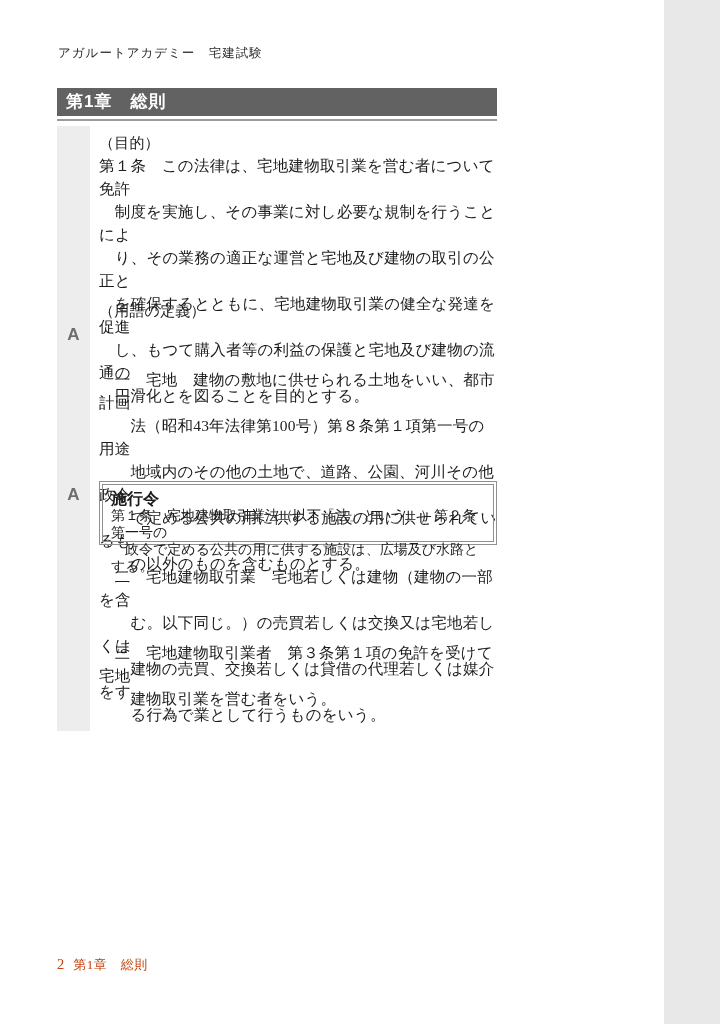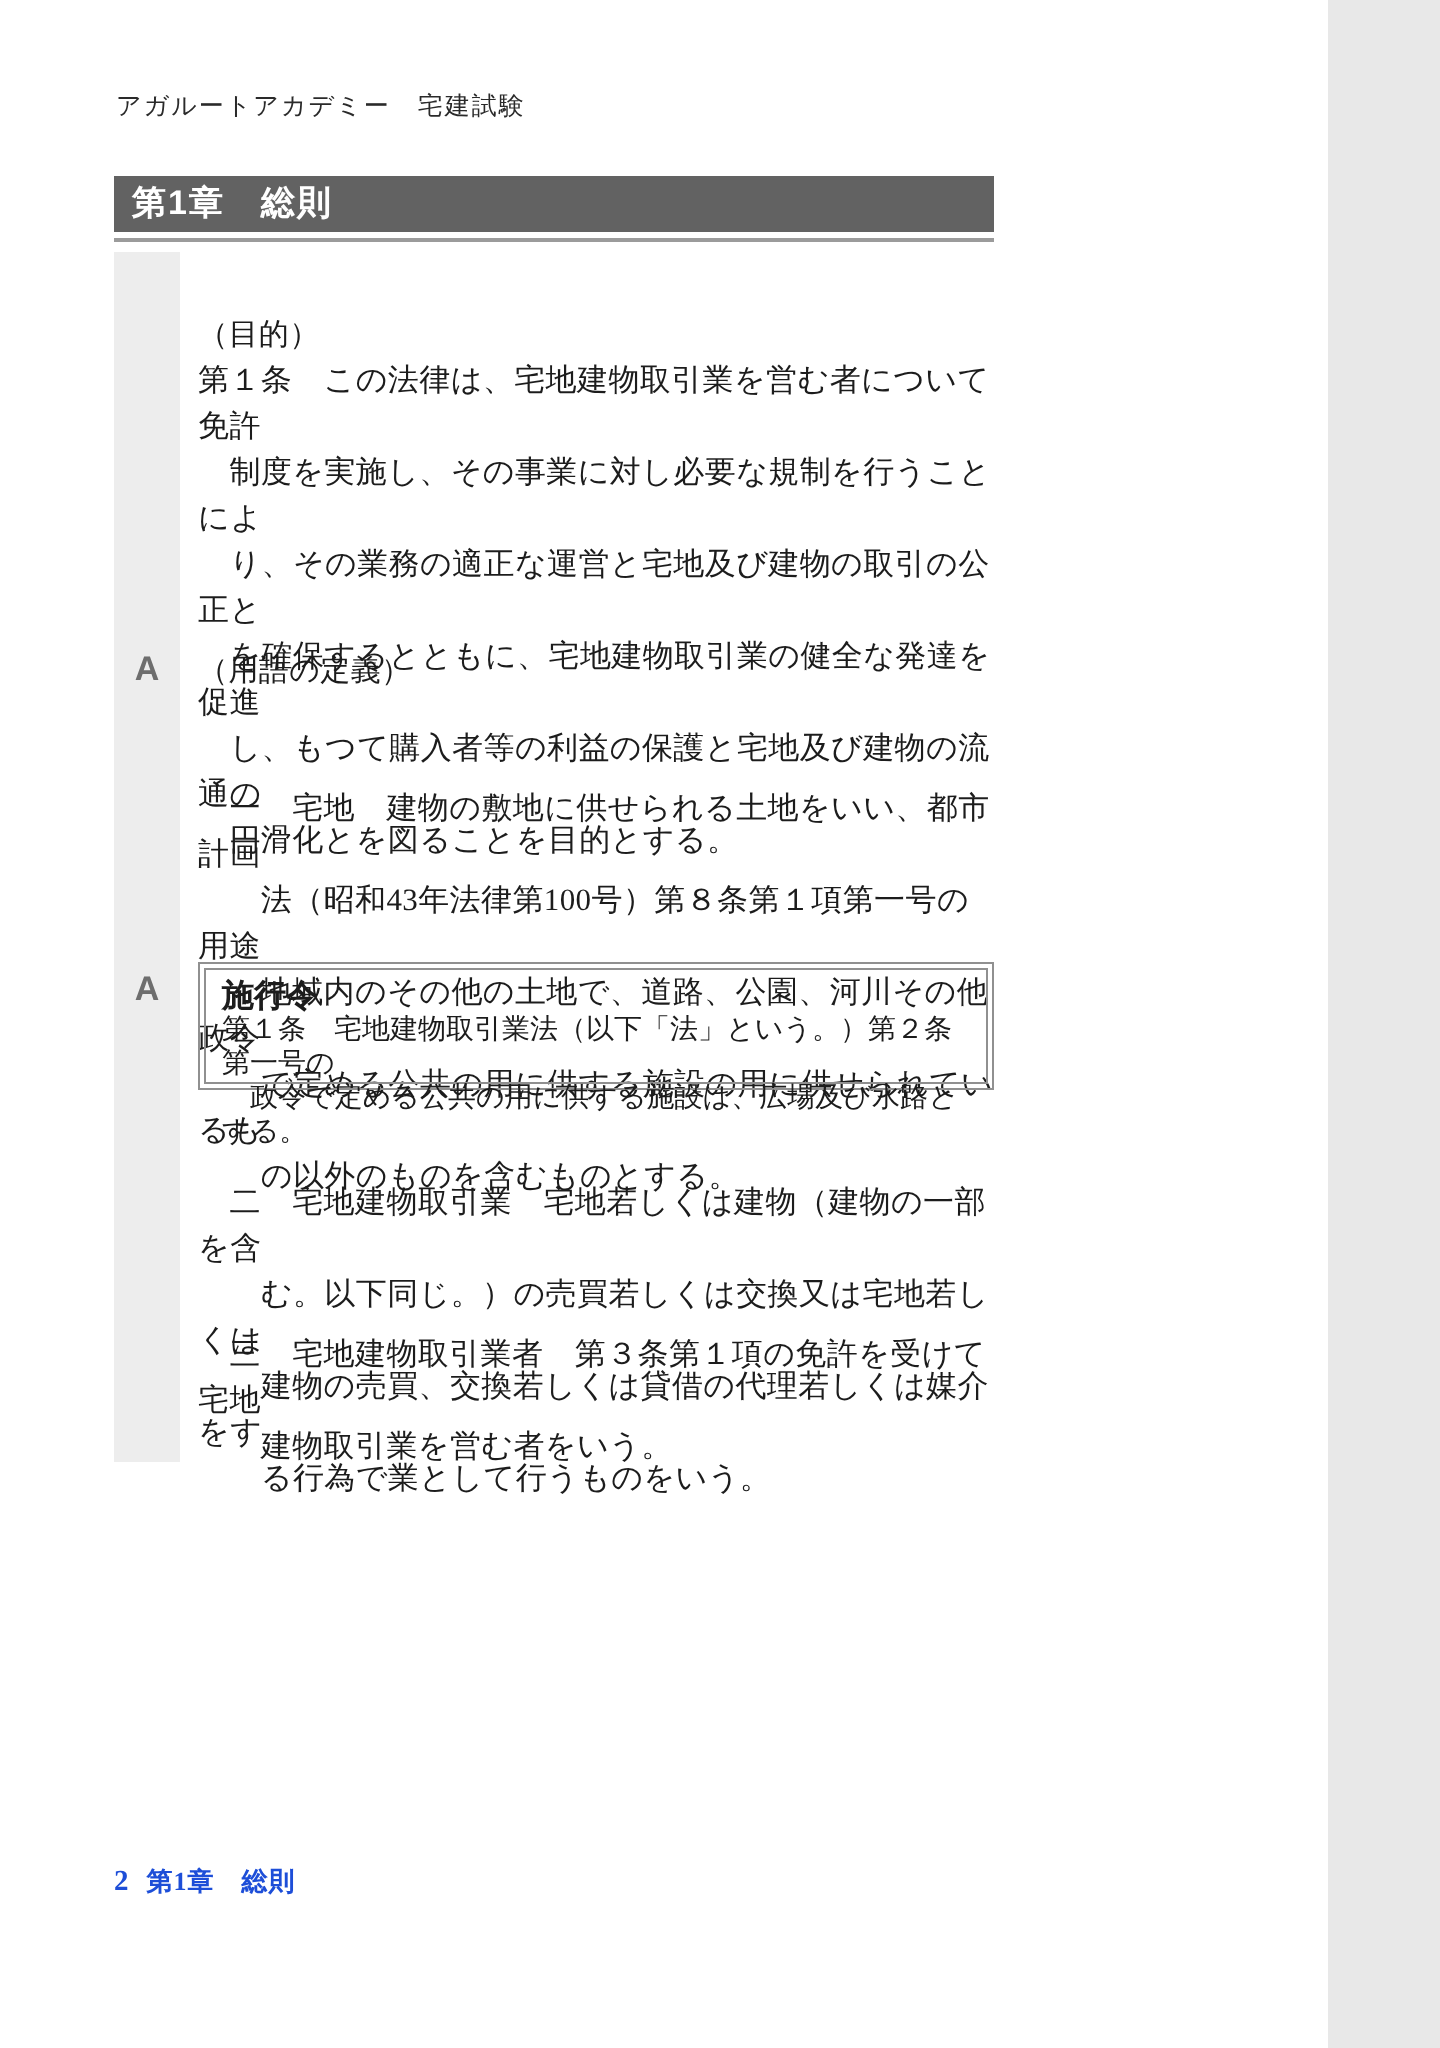--- a/index.html
+++ b/index.html
@@ -66,21 +66,20 @@
   }
   .rank-a-1 { top: 326px; }
   .rank-a-2 { top: 486px; }
   .content-block {
     position: absolute;
     left: 99px;
     width: 400px;
     font-size: 15.5px;
     line-height: 23px;
     letter-spacing: 0.2px;
-    margin-top: 25px;
   }
   .lines { white-space: pre-line; }
   .gothic-heading {
     font-family: "Liberation Sans", "DejaVu Sans", sans-serif;
     font-weight: 500;
     font-size: 15px;
   }
   .law-box {
     position: absolute;
     left: 99px;
@@ -97,24 +96,23 @@
     line-height: 17px;
   }
   .law-box-lines {
     font-size: 14px;
     line-height: 17px;
     white-space: pre-line;
   }
   .page-footer {
     position: absolute;
     left: 57px;
-    top: 932px;
+    top: 956px;
     font-size: 13px;
-    color: #1d4ed8;
-    font-weight: bold;
+    color: #c2410c;
   }
   .page-footer .pagenum {
     font-size: 14.5px;
     margin-right: 9px;
   }
   .page-footer .chapter-label { letter-spacing: 0.5px; }
 </style>
 </head>
 <body>
 

